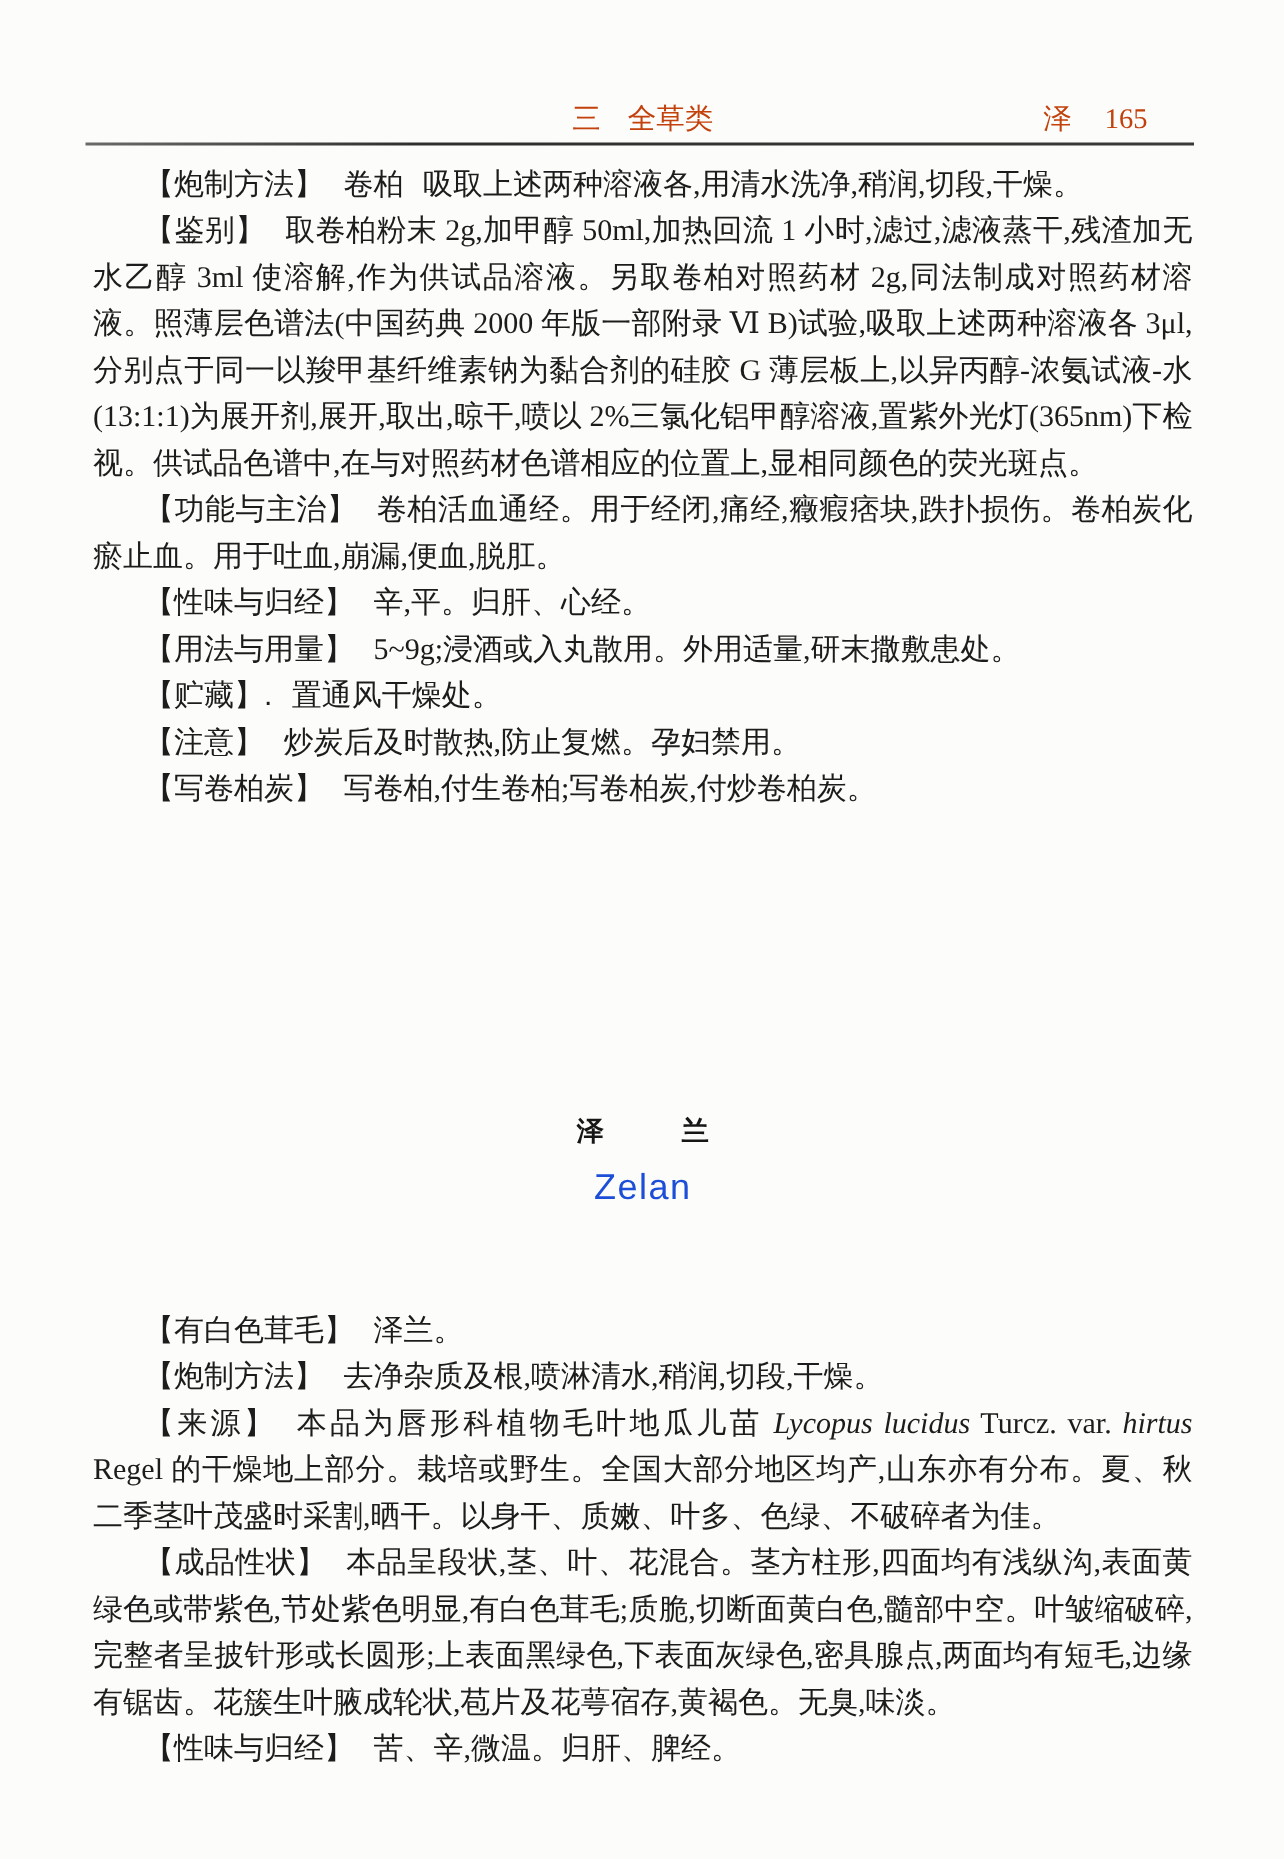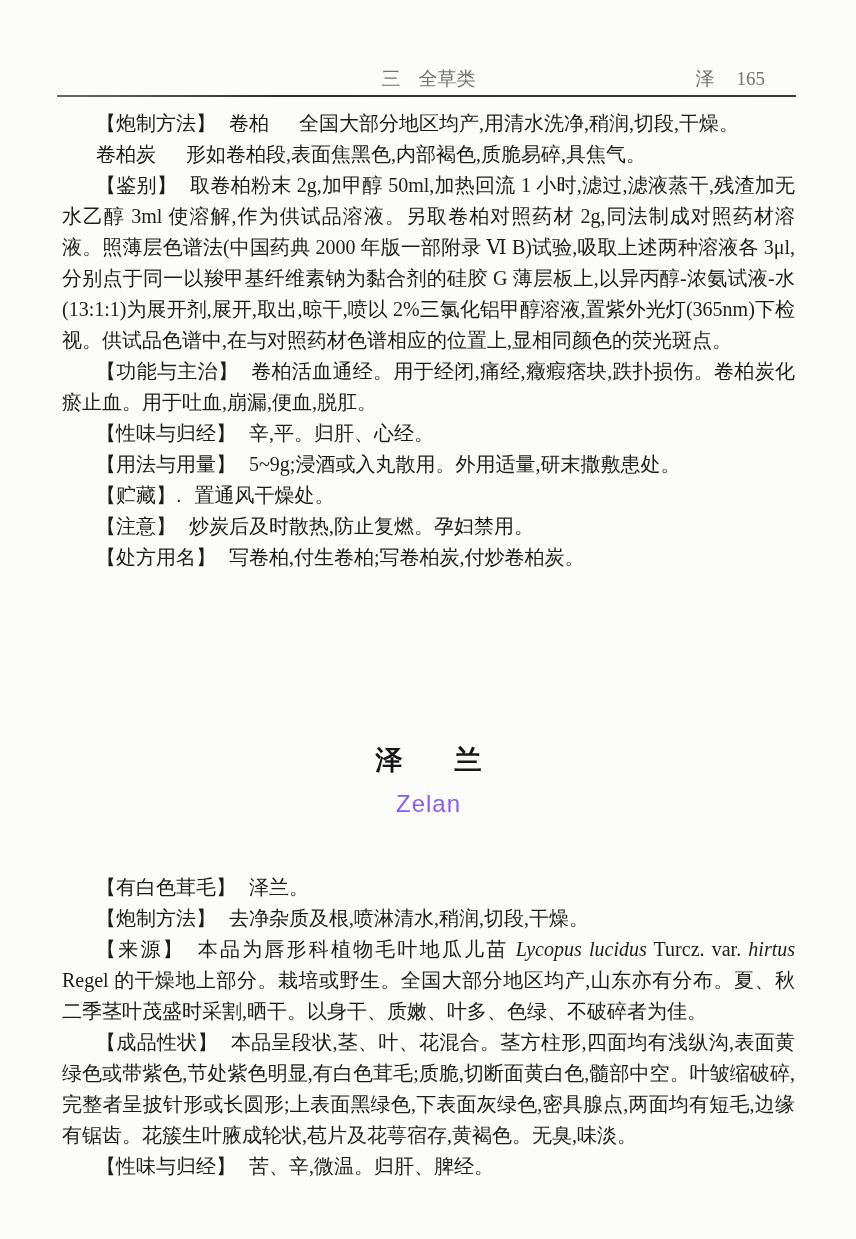--- a/index.html
+++ b/index.html
@@ -12,21 +12,21 @@
   }
   .page {
     position:relative;
     width:856px; height:1239px;
     background:#fcfcfa;
     overflow:hidden;
   }
   
   .header {
     position:absolute; left:62px; top:66px; width:733px;
-    height:26px; font-size:19px; color:#737373;
+    height:26px; font-size:19px; color:#c2410c;
   }
   .header-center {
     position:absolute; left:0; right:0; text-align:center;
   }
   .header-center .vol { margin-right:18px; }
   .header-right {
     position:absolute; right:30px; top:0;
   }
   .header-right .entry-char { margin-right:22px; }
   .rule {
@@ -40,80 +40,77 @@
     text-align:justify; text-justify:inter-ideograph;
   }
   .content-1 { top:108px; }
   .content-2 { top:872px; }
   .para { text-indent:1.7em; }
   .lbl, .sub {
     font-family:"Liberation Sans","DejaVu Sans",sans-serif;
     font-weight:400;
   }
   .lbl { margin-right:13px; }
-  .sub { margin-right:30px; }
+  .sub { margin-right:13px; }
   .latin { font-style:italic; font-family:"Liberation Serif","DejaVu Serif",serif; }
   
   .title-block {
     position:absolute; left:62px; top:742px; width:733px;
     text-align:center;
   }
   .title-cn {
-    font-size:27px; font-weight:700; color:#161616;
+    font-size:18px; font-weight:700; color:#161616;
     font-family:"Liberation Serif","DejaVu Serif",serif;
   }
   .title-cn .char { margin:0 26px; }
   .title-pinyin {
     margin-top:12px;
     font-family:"Liberation Sans","DejaVu Sans",sans-serif;
-    font-size:24px; font-weight:400; letter-spacing:1px; color:#8b5cf6;
+    font-size:24px; font-weight:400; letter-spacing:1px; color:#1d4ed8;
   }
 </style>
 </head>
 <body>
 
 <div class="page">
 
   <div class="header">
     <div class="header-center">
       <span class="vol">三</span><span>全草类</span>
     </div>
     <div class="header-right">
       <span class="entry-char">泽</span><span>165</span>
     </div>
   </div>
   <div class="rule"></div>
 
   <div class="content content-1">
     <p class="para">
-      <span class="lbl">【炮制方法】</span><span class="sub">卷柏</span><span>全国大部分地区均产,用清水洗净,稍润,切段,干燥。</span>
-    </p>
-    <p class="para">
-      <span class="sub">卷柏炭</span><span>形如卷柏段,表面焦黑色,内部褐色,质脆易碎,具焦气。</span>
+      <span class="lbl">【炮制方法】</span><span class="sub">卷柏</span><span>吸取上述两种溶液各,用清水洗净,稍润,切段,干燥。</span>
     </p>
     <p class="para">
       <span class="lbl">【鉴别】</span><span>取卷柏粉末 2g,加甲醇 50ml,加热回流 1 小时,滤过,滤液蒸干,残渣加无水乙醇 3ml 使溶解,作为供试品溶液。另取卷柏对照药材 2g,同法制成对照药材溶液。照薄层色谱法(中国药典 2000 年版一部附录 Ⅵ B)试验,吸取上述两种溶液各 3μl,分别点于同一以羧甲基纤维素钠为黏合剂的硅胶 G 薄层板上,以异丙醇-浓氨试液-水(13:1:1)为展开剂,展开,取出,晾干,喷以 2%三氯化铝甲醇溶液,置紫外光灯(365nm)下检视。供试品色谱中,在与对照药材色谱相应的位置上,显相同颜色的荧光斑点。</span>
     </p>
     <p class="para">
       <span class="lbl">【功能与主治】</span><span>卷柏活血通经。用于经闭,痛经,癥瘕痞块,跌扑损伤。卷柏炭化瘀止血。用于吐血,崩漏,便血,脱肛。</span>
     </p>
     <p class="para">
       <span class="lbl">【性味与归经】</span><span>辛,平。归肝、心经。</span>
     </p>
     <p class="para">
       <span class="lbl">【用法与用量】</span><span>5~9g;浸酒或入丸散用。外用适量,研末撒敷患处。</span>
     </p>
     <p class="para">
       <span class="lbl">【贮藏】.</span><span>置通风干燥处。</span>
     </p>
     <p class="para">
       <span class="lbl">【注意】</span><span>炒炭后及时散热,防止复燃。孕妇禁用。</span>
     </p>
     <p class="para">
-      <span class="lbl">【处方用名】</span><span>写卷柏,付生卷柏;写卷柏炭,付炒卷柏炭。</span>
+      <span class="lbl">【写卷柏炭】</span><span>写卷柏,付生卷柏;写卷柏炭,付炒卷柏炭。</span>
     </p>
   </div>
 
   <div class="title-block">
     <div class="title-cn">
       <span class="char">泽</span><span class="char">兰</span>
     </div>
     <div class="title-pinyin">Zelan</div>
   </div>
 

